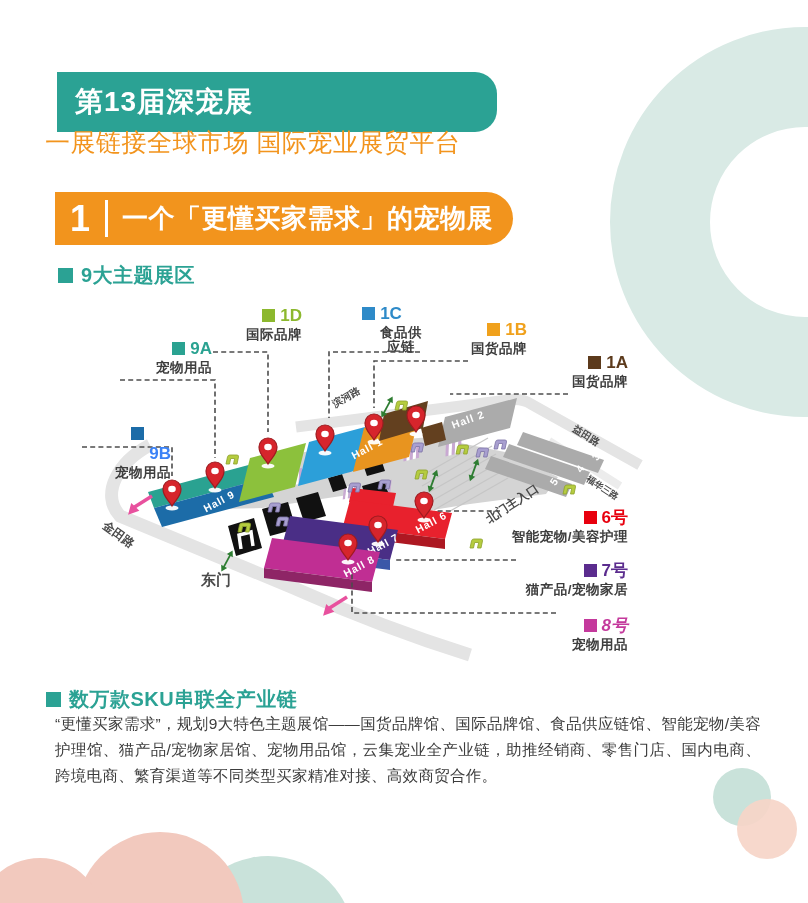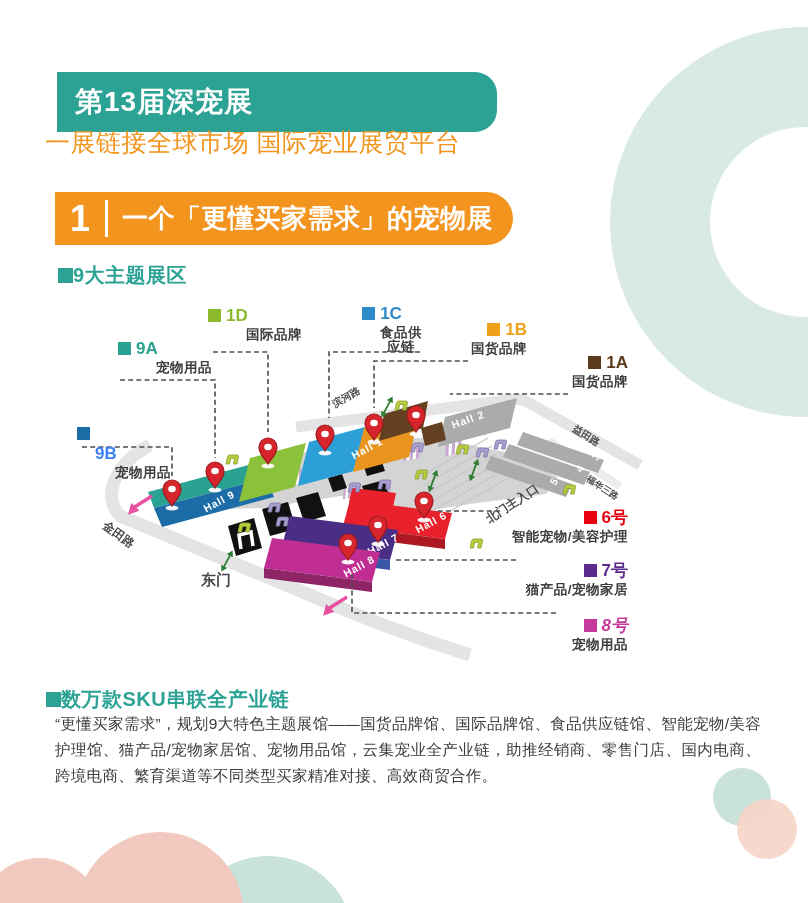--- a/index.html
+++ b/index.html
@@ -11,28 +11,28 @@
   .banner-teal{left:57px;top:72px;width:440px;height:60px;background:#2BA294;
     border-radius:0 22px 22px 0;display:flex;align-items:center;padding-left:18px;box-sizing:border-box;}
   .banner-teal span{color:#fff;font-size:28px;font-weight:bold;letter-spacing:1px;}
   .subtitle{left:45px;top:126px;color:#F2941D;font-size:25px;font-weight:normal;letter-spacing:0.5px;}
   .banner-orange{left:55px;top:192px;width:458px;height:53px;background:#F2941D;
     border-radius:0 27px 27px 0;display:flex;align-items:center;box-sizing:border-box;}
   .banner-orange .num{width:50px;text-align:center;color:#fff;font-size:36px;font-weight:bold;}
   .banner-orange .divider{width:3px;height:37px;background:#fff;}
   .banner-orange .btitle{color:#fff;font-size:26px;font-weight:bold;padding-left:14px;letter-spacing:0.5px;}
   
-  .sec-head{display:flex;align-items:center;gap:0;}
+  .sec-head{display:flex;align-items:center;gap:8px;}
   .sec-head .sq{width:15px;height:15px;background:#2BA294;}
   .sec-head .txt{color:#2BA294;font-size:20px;font-weight:bold;letter-spacing:0.5px;}
   #sec1-head{left:58px;top:262px;}
   #sec2-head{left:46px;top:686px;}
   
   .zone{line-height:1;}
-  .zone .zcode{font-size:17px;font-weight:bold;display:flex;align-items:center;gap:5px;}
+  .zone .zcode{font-size:17px;font-weight:bold;display:flex;align-items:center;gap:5px;justify-content:flex-end;}
   .zone.right .zcode{justify-content:flex-end;}
   .zone.center .zcode{justify-content:center;}
   .zone .sq{display:inline-block;width:13px;height:13px;}
   .zone .zname{margin-top:4px;font-size:13.5px;font-weight:bold;color:#3E3E3E;letter-spacing:0.5px;padding-left:38px;}
   .zone.right{text-align:right;}
   .zone.center{text-align:center;}
   
   .body-text{left:55px;top:711px;width:706px;font-size:15.5px;line-height:26px;color:#3C3C3C;
     text-align:justify;letter-spacing:0.3px;}
   

